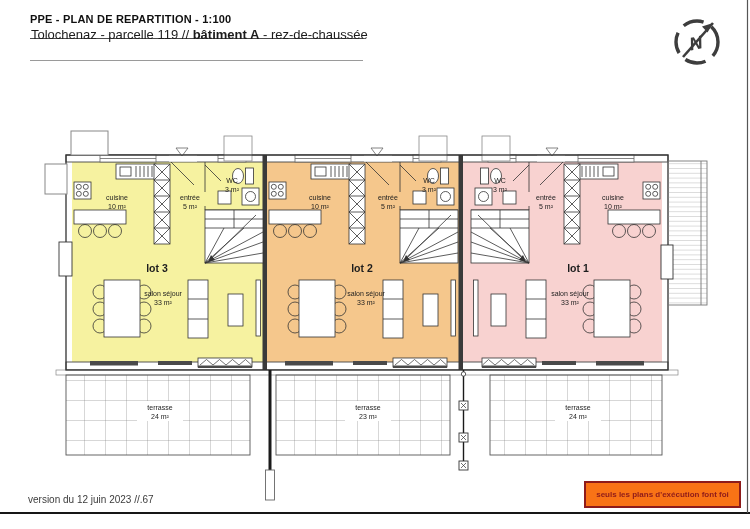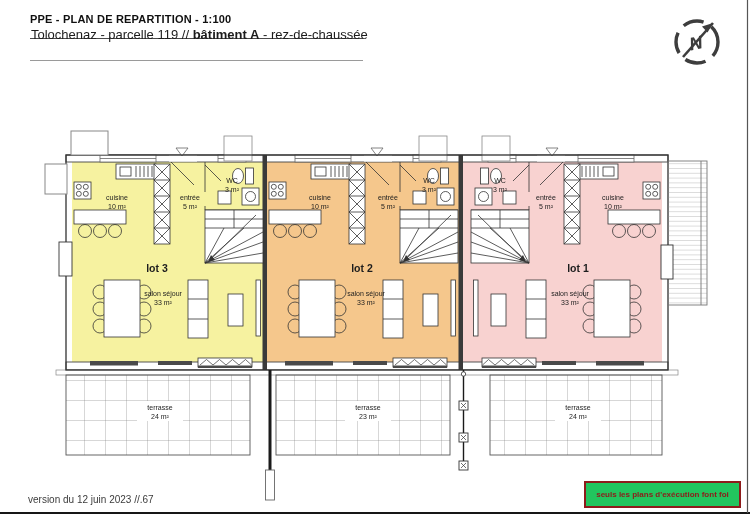--- a/index.html
+++ b/index.html
@@ -13,21 +13,21 @@
   .north-n{font-size:18px;font-weight:bold;font-style:italic;fill:#3d3d3d}
   .title{position:absolute;left:30px;top:13px;font-size:11px;font-weight:bold;color:#101010;letter-spacing:.2px}
   .rule{position:absolute;left:30px;width:333px;height:1px}
   .rule1{top:38px;background:#4a4a4a}
   .rule2{top:60px;background:#9a9a9a}
   .subtitle{position:absolute;left:31px;top:27px;font-size:13px;color:#1c1c1c}
   .subtitle b{font-weight:bold}
   .version{position:absolute;left:28px;top:494px;font-size:10px;color:#3c3c3c}
   .disclaimer{position:absolute;left:584px;top:481px;width:157px;height:27px;border:2px solid #8e1b1b;
               box-sizing:border-box;display:flex;align-items:center;justify-content:center;
-              font-size:8px;font-weight:bold;color:#8e1b1b;background:#22c55e;white-space:nowrap}
+              font-size:8px;font-weight:bold;color:#8e1b1b;background:#f97316;white-space:nowrap}
 </style>
 </head>
 <body>
 
 <div class="page">
 
 <svg width="750" height="529" viewBox="0 0 750 529">
   <defs>
     <pattern id="tile" width="21" height="20" patternUnits="userSpaceOnUse">
       <path d="M21,0 H0 V20" fill="none" stroke="#777" stroke-width="0.6"></path>

